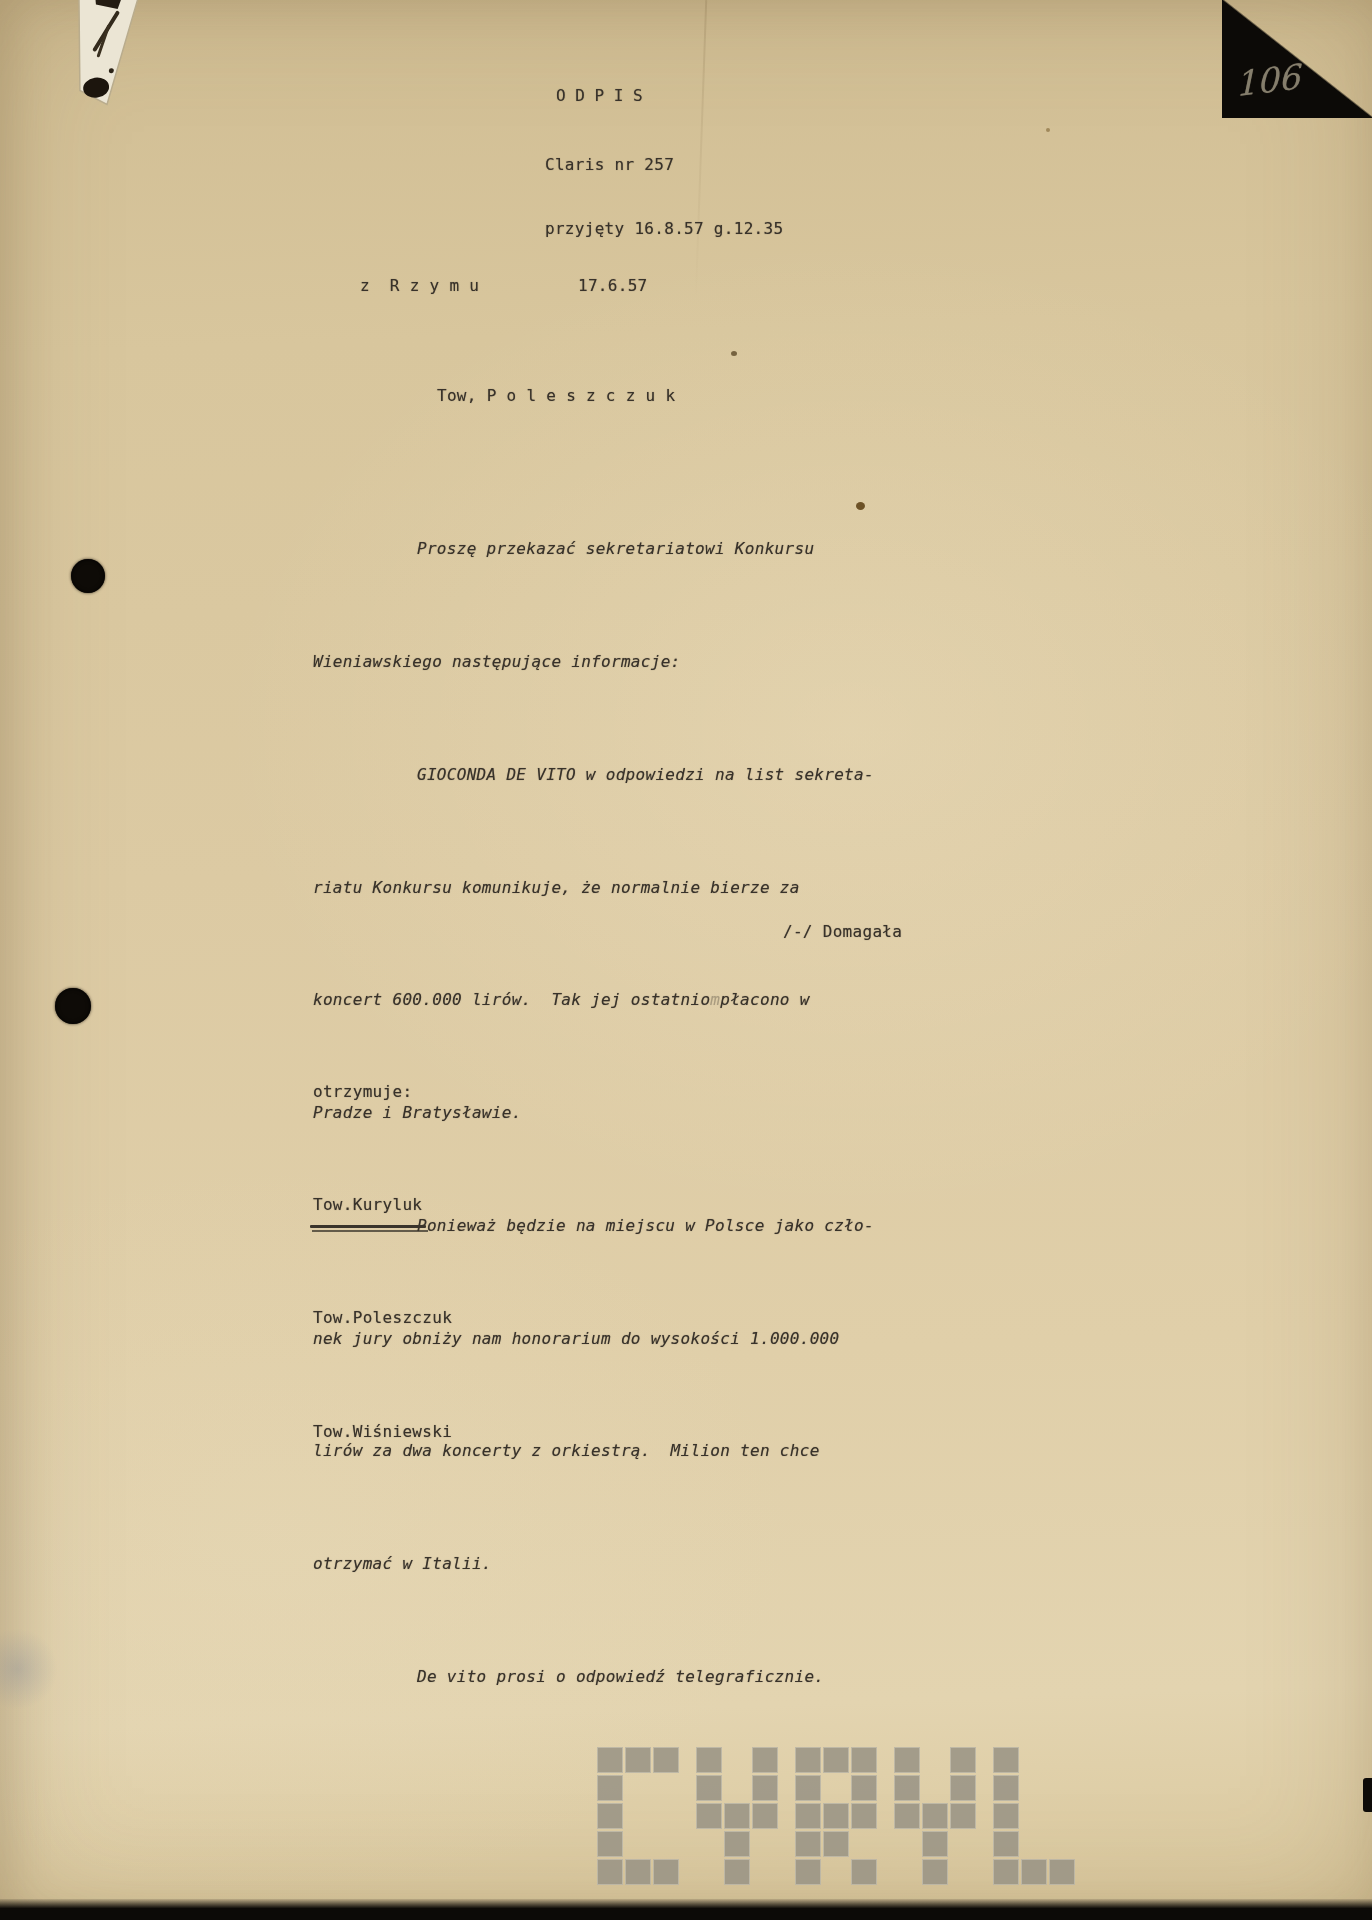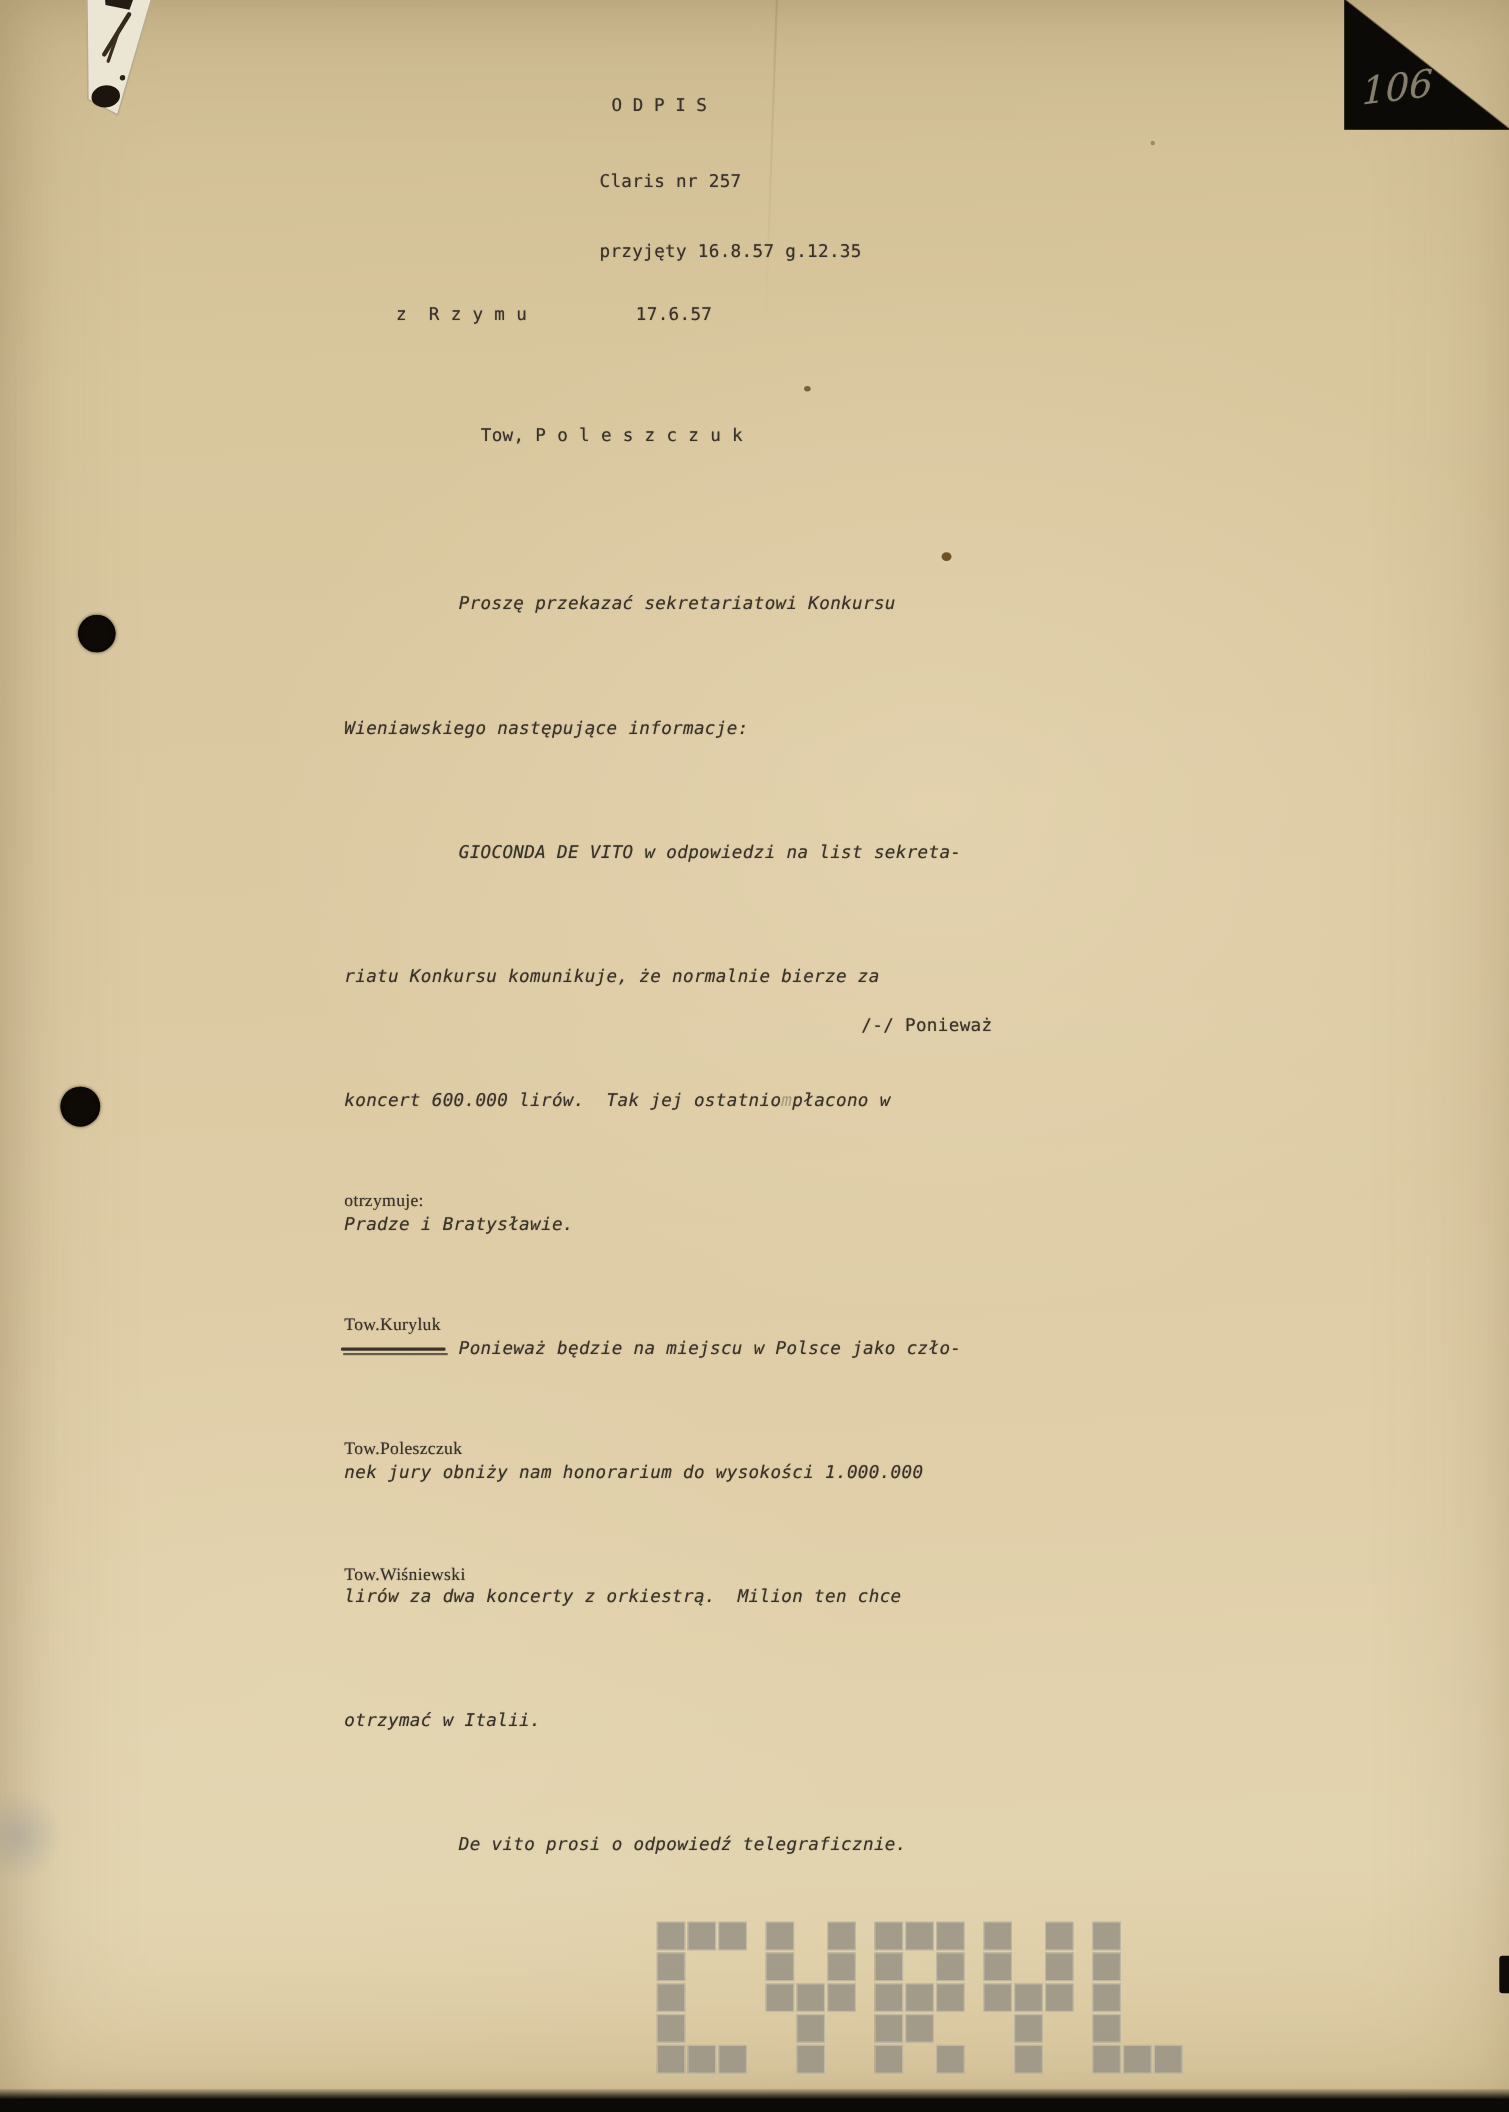--- a/index.html
+++ b/index.html
@@ -22,21 +22,21 @@
     font-size:16px;
     letter-spacing:.3px;
     color:#38322a;
     text-shadow:0 0 1px rgba(56,50,42,.55);
   }
   .body-block{position:absolute;left:313px;top:455px;line-height:37.6px;}
   .body-block .tline{white-space:pre;}
   .tline.indent{padding-left:104px;}
   .ghost{opacity:.32;}
   .sig{left:783px;top:922px;}
-  .dist-block{position:absolute;left:313px;top:997px;line-height:37.8px;font-family:Liberation Serif, serif;}
+  .dist-block{position:absolute;left:313px;top:997px;line-height:37.8px;}
   .uline{position:relative;display:inline-block;}
   .uline::after{
     content:"";position:absolute;left:-3px;right:-4px;bottom:-4px;height:3px;
     background:#3a342b;border-radius:1px;
   }
   .uline::before{
     content:"";position:absolute;left:-1px;right:-6px;bottom:-8px;height:1.5px;
     background:rgba(58,52,43,.75);
   }
   
@@ -126,21 +126,21 @@
     <div class="tline">riatu Konkursu komunikuje, że normalnie bierze za</div>
     <div class="tline"><span>koncert 600.000 lirów.  Tak jej ostatnio</span><span class="ghost">m</span><span>płacono w</span></div>
     <div class="tline">Pradze i Bratysławie.</div>
     <div class="tline indent">Ponieważ będzie na miejscu w Polsce jako czło-</div>
     <div class="tline">nek jury obniży nam honorarium do wysokości 1.000.000</div>
     <div class="tline">lirów za dwa koncerty z orkiestrą.  Milion ten chce</div>
     <div class="tline">otrzymać w Italii.</div>
     <div class="tline indent">De vito prosi o odpowiedź telegraficznie.</div>
   </div>
 
-  <div class="ink sig">/-/ Ponieważ</div>
+  <div class="ink sig">/-/ Domagała</div>
 
   <div class="dist-block ink">
     <div class="tline">otrzymuje:</div>
     <div class="tline"><span class="uline">Tow.Kuryluk</span></div>
     <div class="tline">Tow.Poleszczuk</div>
     <div class="tline">Tow.Wiśniewski</div>
   </div>
 
   <div class="watermark">
       <div class="wm-letter">

